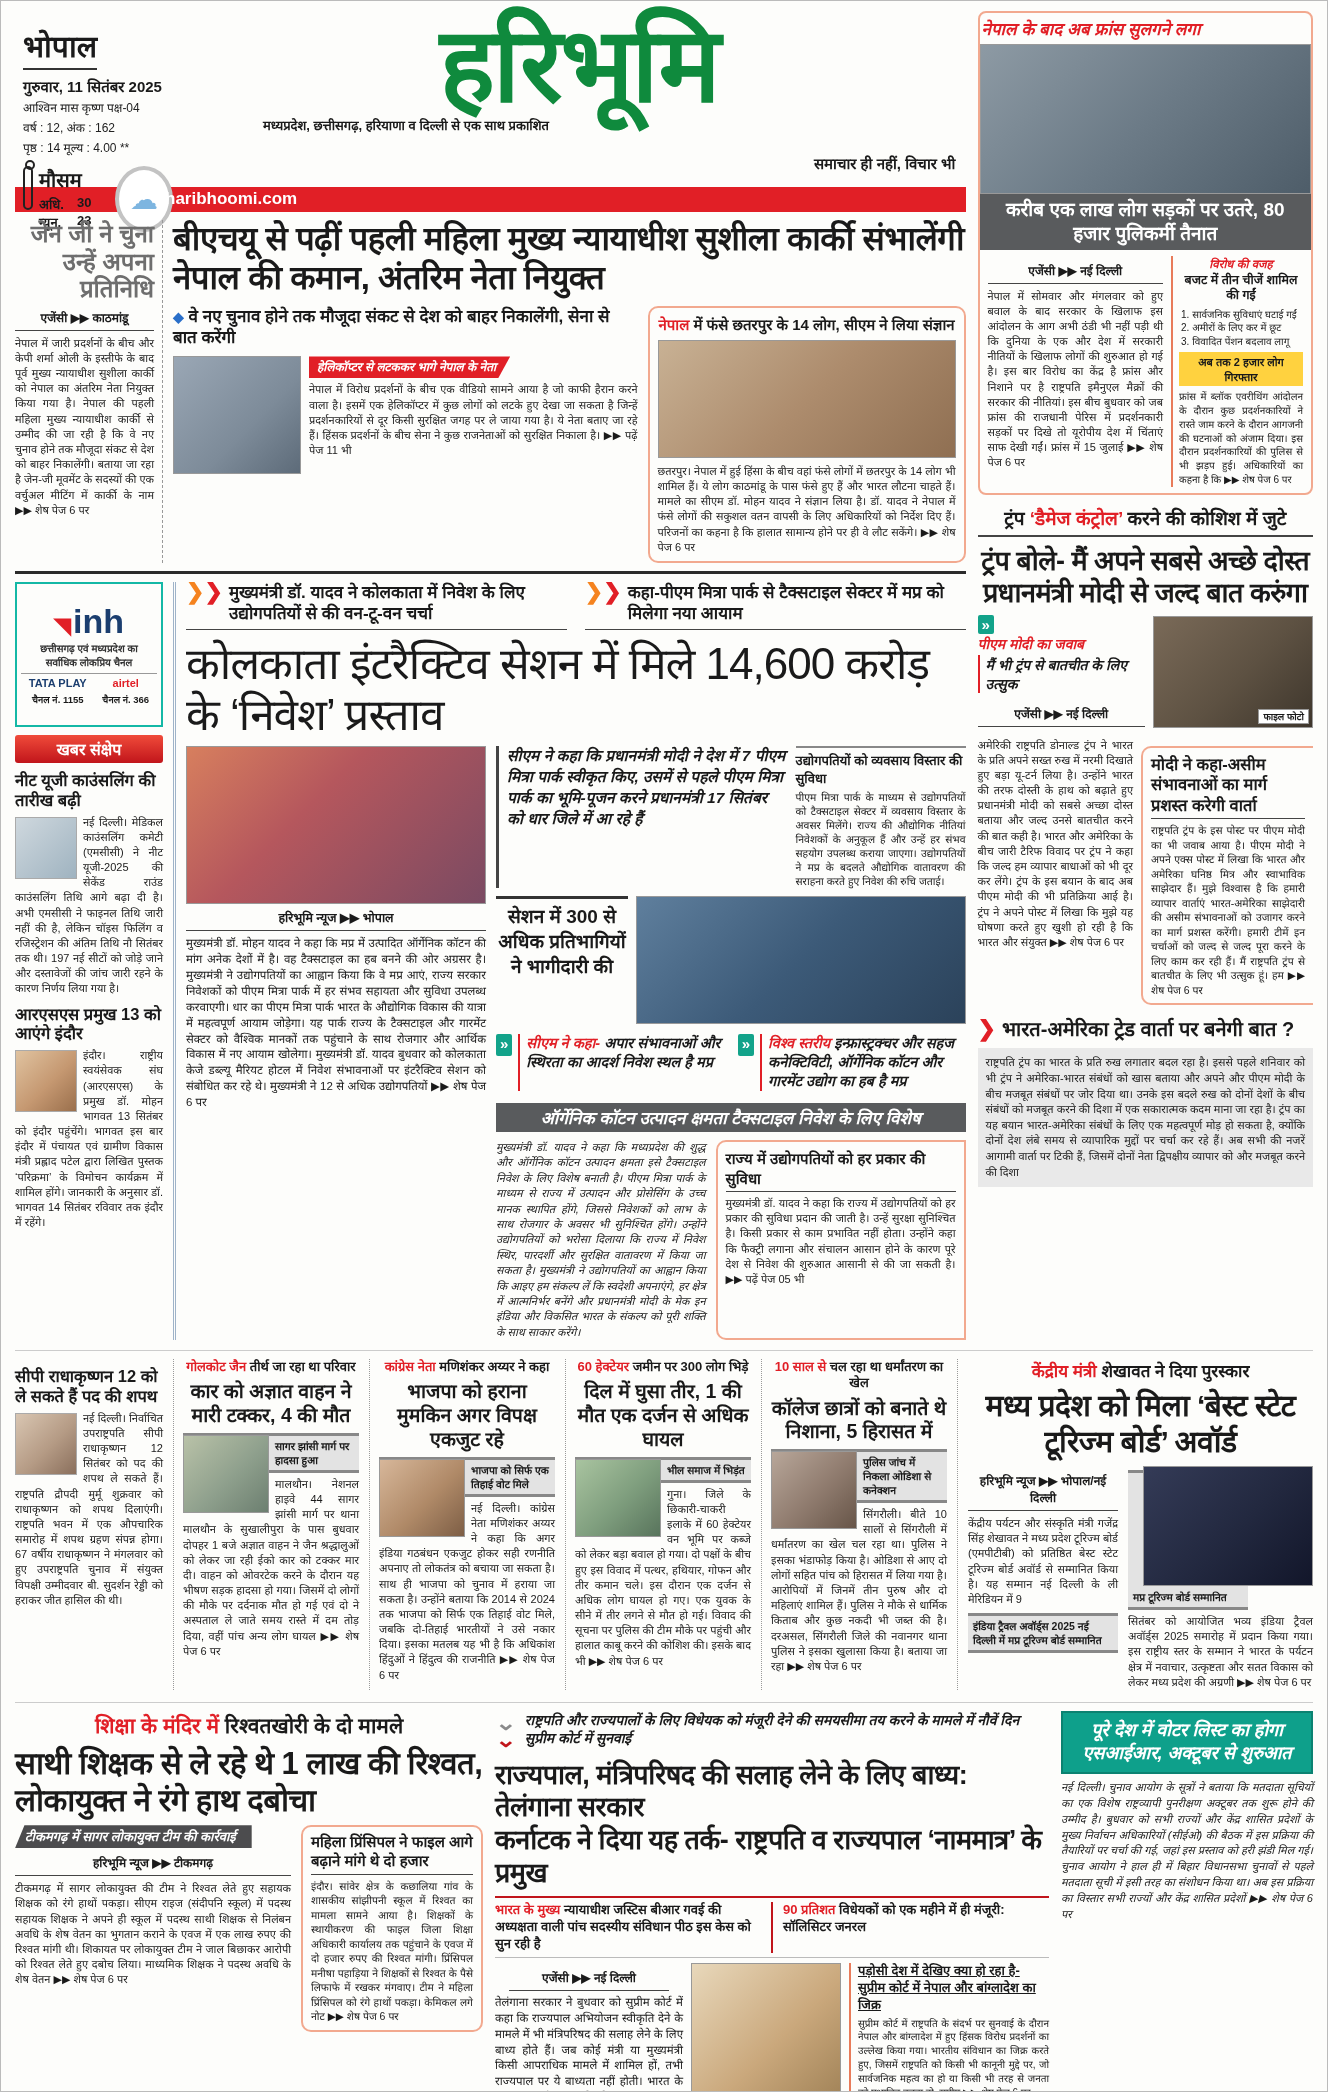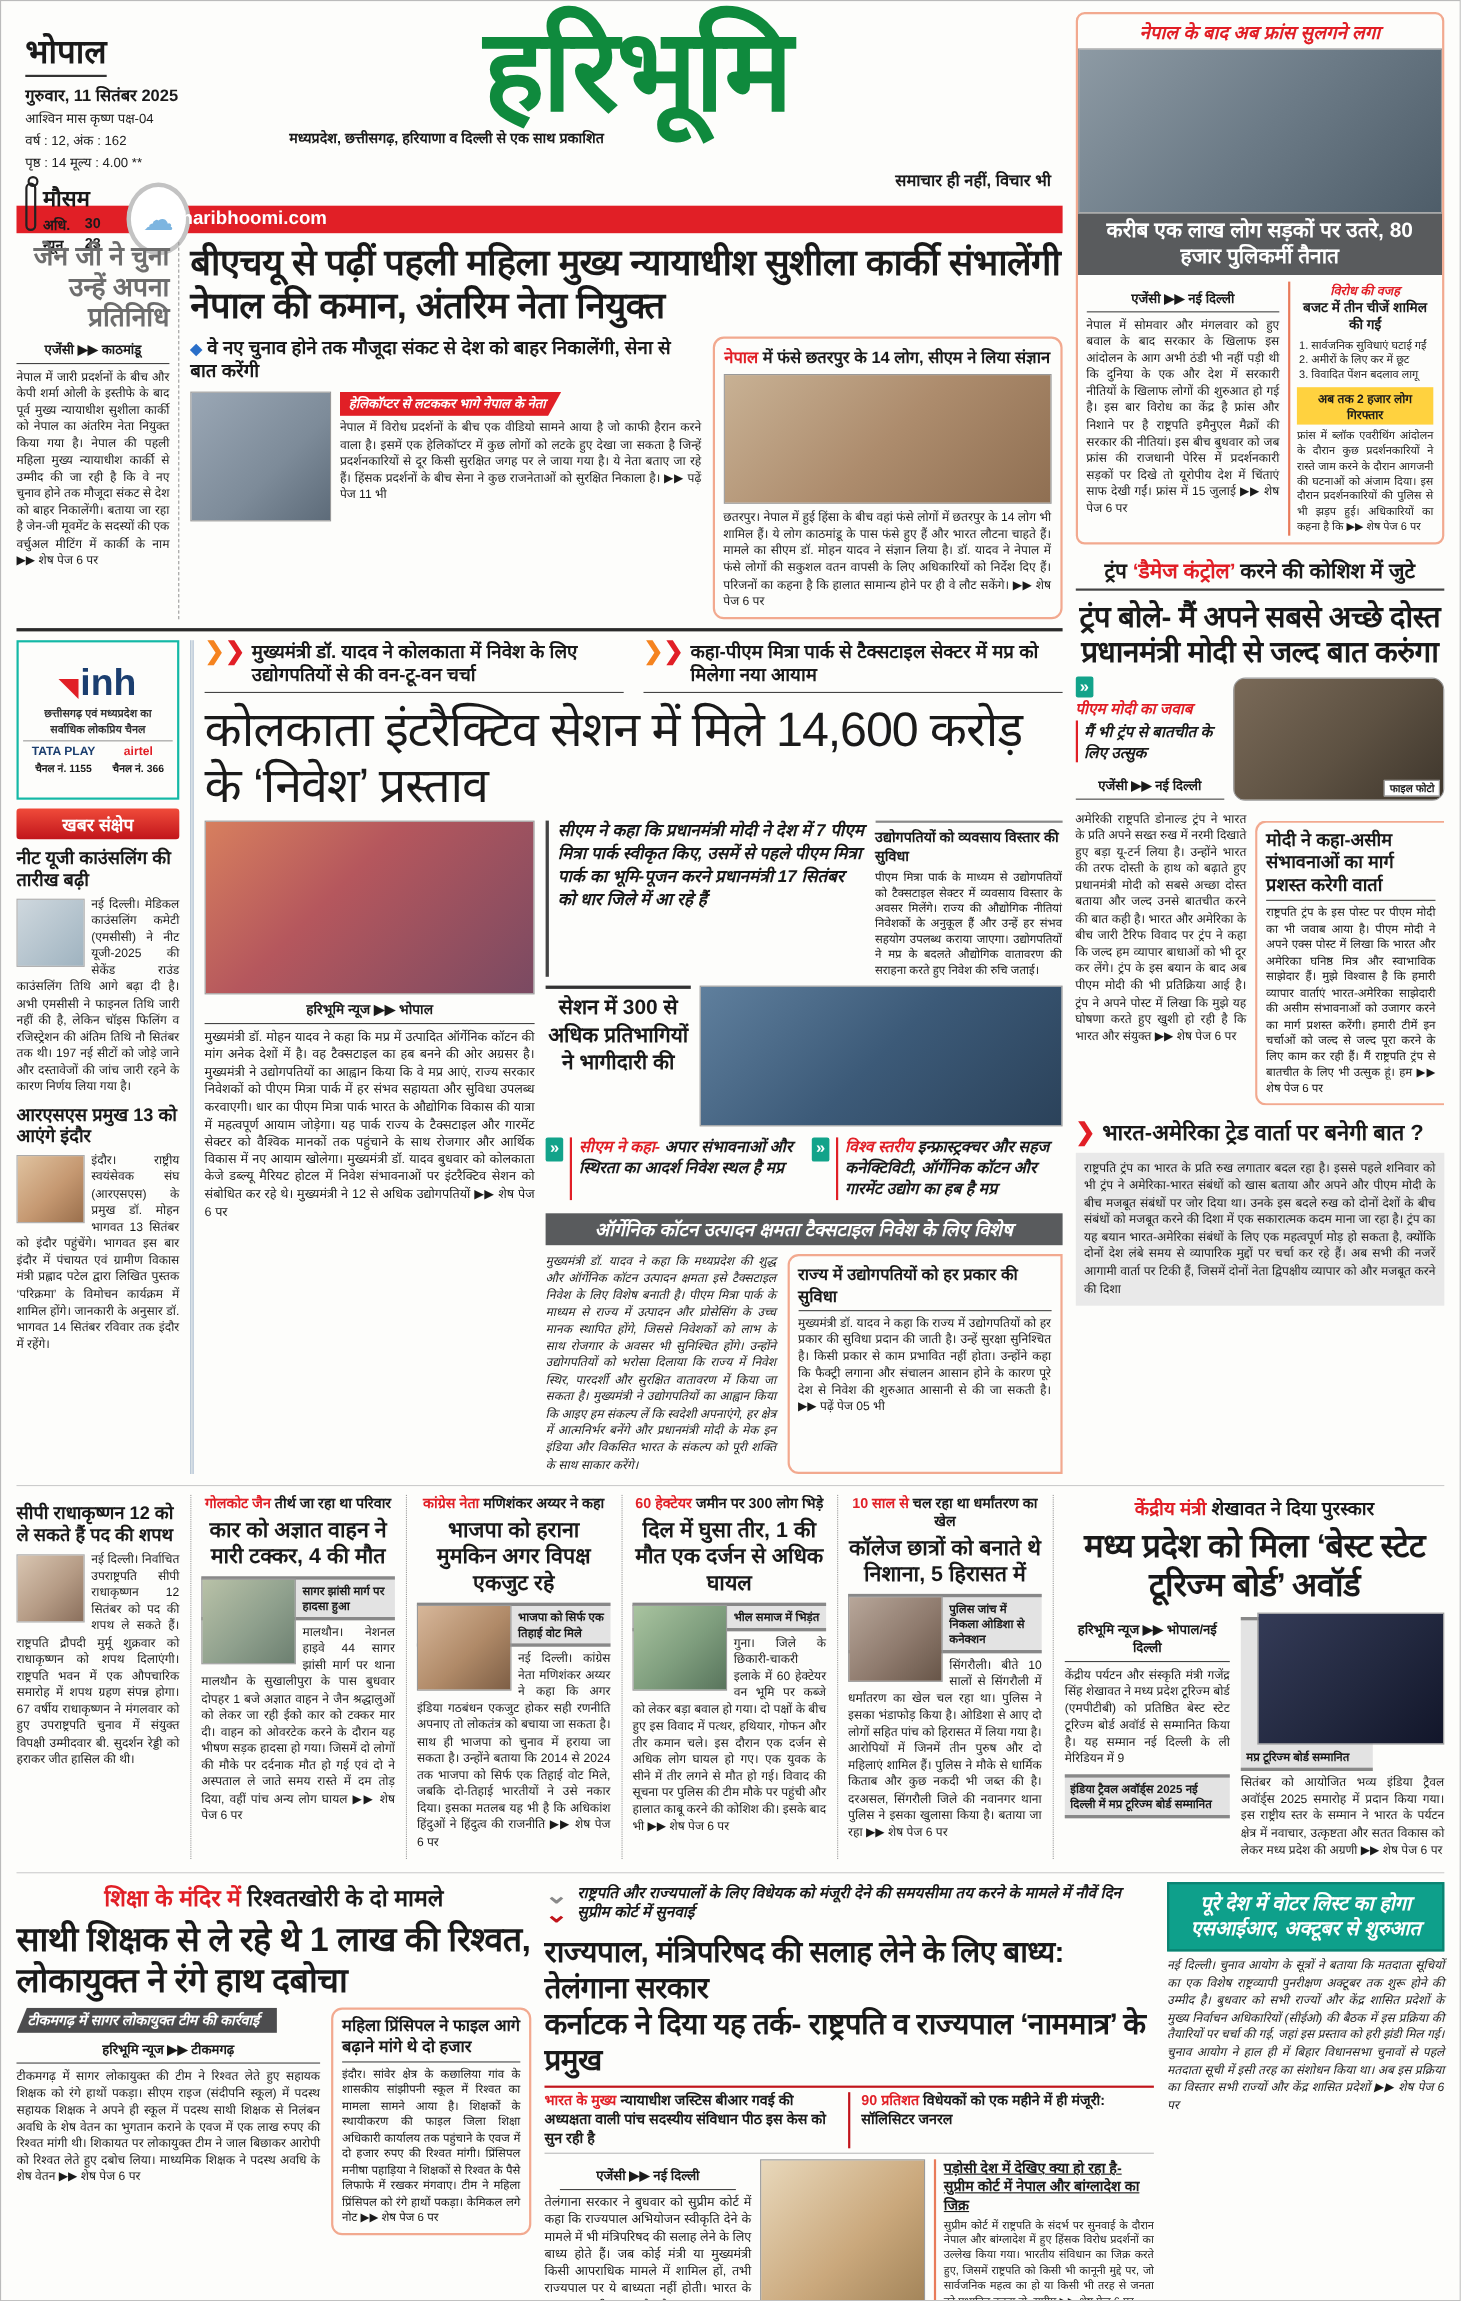--- a/index.html
+++ b/index.html
@@ -91,38 +91,38 @@
   .tealchev { background:#12a38a; color:#fff; font-weight:800; font-size:15px; padding:1px 4px; height:22px; border-radius:2px; }
   .callout-txt { font-size:14.5px; font-weight:800; font-style:italic; line-height:1.3; border-left:2px solid #e11f26; padding-left:6px; }
   .k-banner { background:#595b5d; color:#fff; text-align:center; font-size:17px; font-weight:800; font-style:italic; padding:3px 0; margin:12px 0 8px; }
   .k-banner-row { display:flex; gap:10px; }
   .k-banner-body { flex:1; font-size:11px; line-height:1.4; font-style:italic; }
   .facility { width:250px; border:2px solid #f2a98f; border-radius:10px 0 0 10px; padding:6px 8px; }
   .facility-t { font-size:15px; font-weight:800; border-bottom:1.5px solid #444; padding-bottom:3px; margin-bottom:4px; }
 
   
   .france { border:2px solid #f2a98f; border-radius:8px; overflow:hidden; }
-  .f-kicker { color:#e11f26; font-size:17px; font-weight:800; font-style:italic; text-align:center; padding:4px 2px; }
+  .f-kicker { color:#e11f26; font-size:17px; font-weight:800; font-style:italic; padding:4px 2px; }
   .f-ph { height:150px; background:linear-gradient(135deg,#8d9aa4,#6c7b87 50%,#4e5d69); }
   .f-head { background:#595b5d; color:#fff; font-size:19px; font-weight:800; text-align:center; padding:4px 6px; line-height:1.25; }
   .f-cols { display:flex; gap:8px; padding:6px 8px; }
   .f-col1 { flex:1; }
   .f-col2 { width:132px; border-left:2px solid #e87b5a; padding-left:6px; }
   .cause-label { color:#e11f26; font-size:11.5px; font-weight:800; font-style:italic; text-align:center; }
   .cause-title { font-size:12.5px; font-weight:800; text-align:center; line-height:1.25; margin:2px 0 4px; }
   .cause-items { font-size:10px; line-height:1.35; list-style-position:inside; padding-left:2px; }
   .arrest { background:#ffd23f; font-size:11px; font-weight:800; text-align:center; padding:2px 3px; margin:4px 0; }
   .trump { margin-top:10px; }
   .t-kicker { font-size:19px; font-weight:800; border-bottom:2px solid #444; padding-bottom:4px; text-align:center; }
   .t-head { font-size:27px; font-weight:800; line-height:1.2; text-align:center; margin:8px 0 6px; letter-spacing:-0.5px; }
   .t-subrow { display:flex; gap:8px; }
   .t-sub { flex:1; }
   .t-resp-label { color:#e11f26; font-size:14px; font-weight:800; font-style:italic; }
   .t-resp { font-size:14px; font-weight:800; font-style:italic; border-left:2px solid #e11f26; padding-left:6px; margin-top:2px; }
-  .t-ph { width:192px; height:112px; background:linear-gradient(135deg,#7a6a58,#5d5142 55%,#3e362c);border-radius:11px; }
+  .t-ph { width:160px; height:112px; background:linear-gradient(135deg,#7a6a58,#5d5142 55%,#3e362c); }
   .t-cap { position:absolute; bottom:3px; right:3px; background:#fff; font-size:9.5px; font-weight:700; padding:0 4px; border:1px solid #999; }
   .modi-box { border:2px solid #f2a98f; border-right:0; border-radius:10px 0 0 10px; padding:6px 8px; margin-top:8px; }
   .modi-t { font-size:16.5px; font-weight:800; line-height:1.25; border-bottom:1.5px solid #444; padding-bottom:3px; margin-bottom:4px; }
   .trade-t { display:flex; gap:6px; font-size:20px; font-weight:800; margin:10px 0 6px; align-items:center; }
   .trade-body { background:#e9e9e9; padding:7px 8px; font-size:11px; line-height:1.42; }
 
   
   .mid-row { display:flex; gap:10px; border-top:1px solid #ccc; margin-top:10px; padding-top:8px; }
   .mid-col { width:148px; }
   .story { width:186px; border-left:1px dotted #999; padding-left:9px; }

